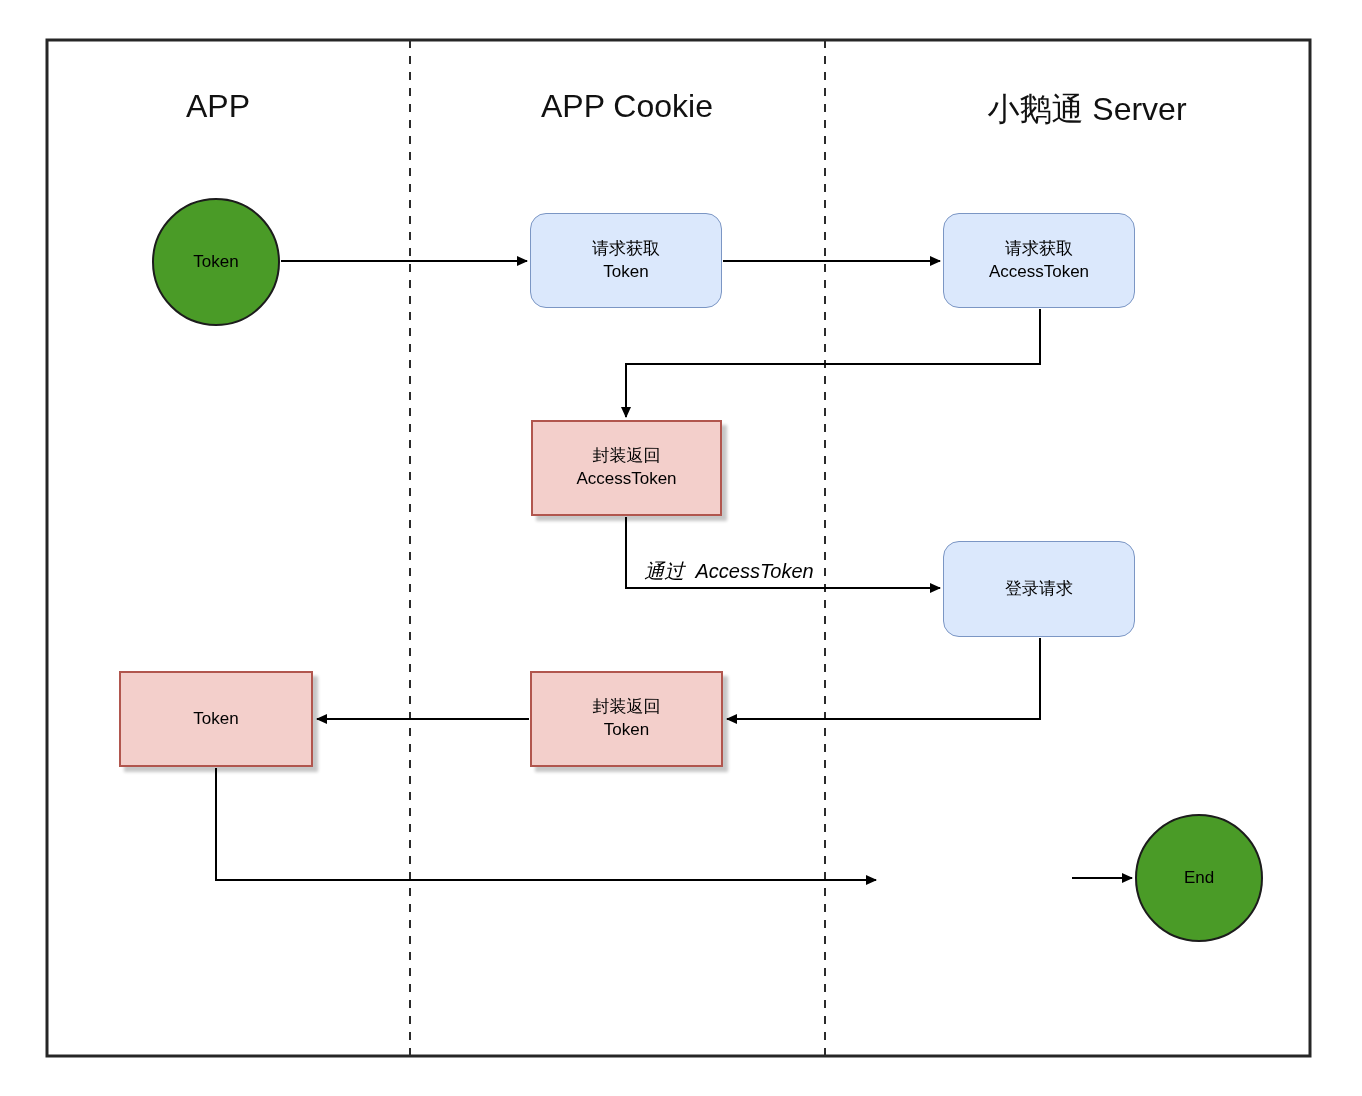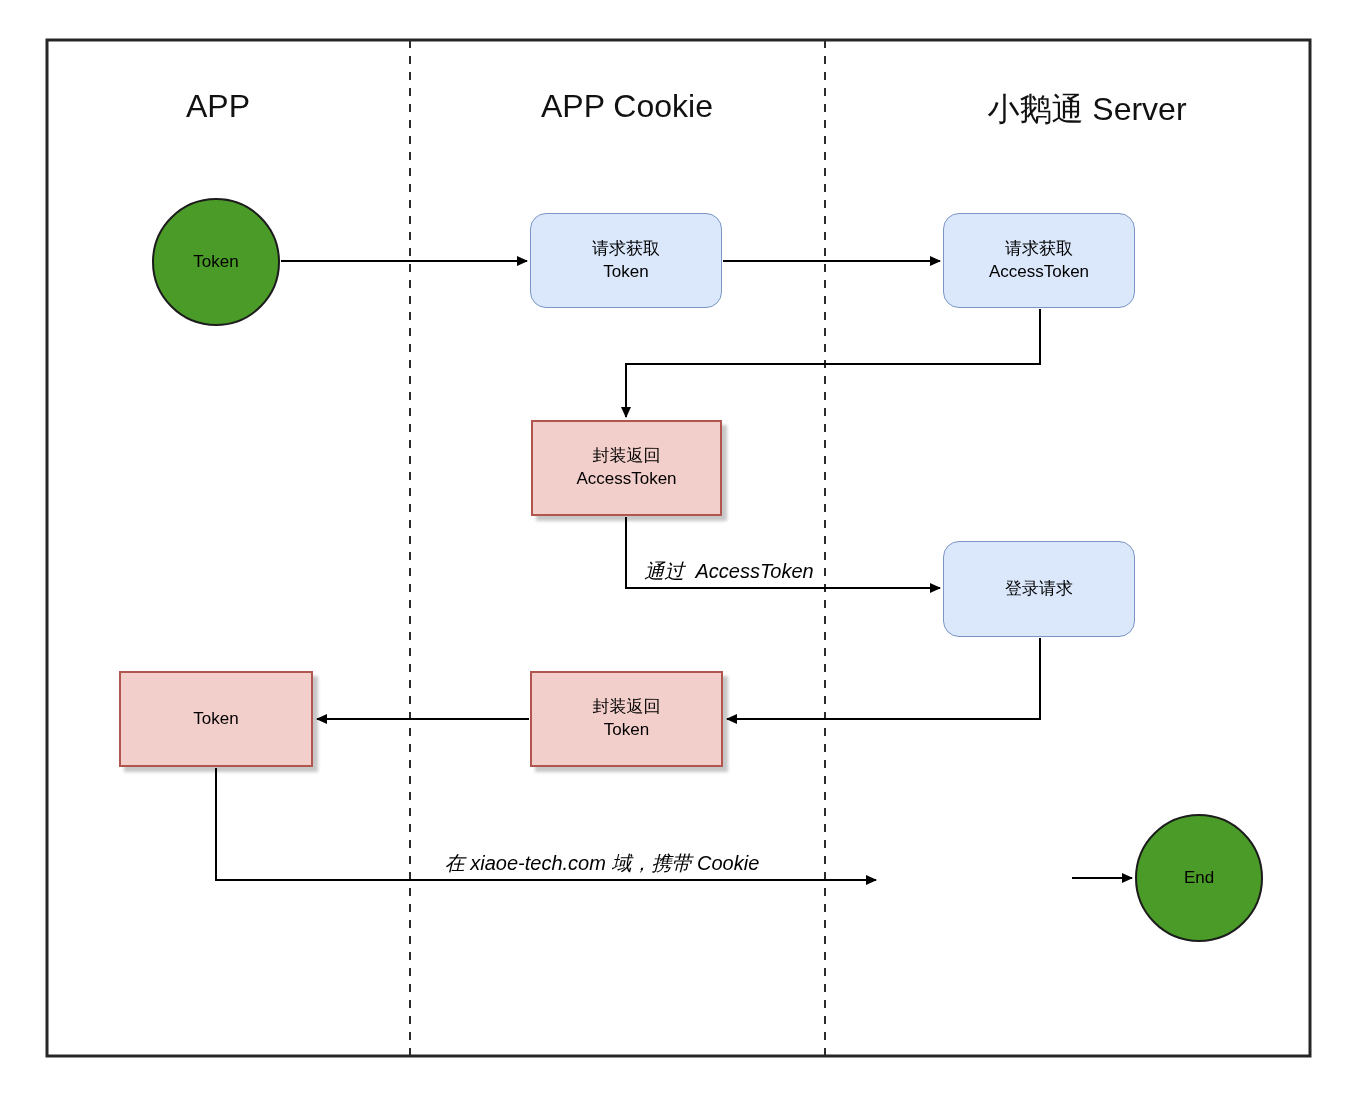--- a/index.html
+++ b/index.html
@@ -147,15 +147,14 @@
     <span>Token</span>
   </div>
 
 
   <div class="node terminal" style="left:1135px; top:814px; width:128px; height:128px;">
     <span>End</span>
   </div>
 
   <div class="edge-label" style="left:629px; top:558px; width:200px;">通过  AccessToken</div>
 
-  <div class="edge-label" style="left:427px; top:850px; width:350px;">在 xiaoe-tech.com 域，携带 Cookie</div>
 
 </div>
 
 </body></html>

